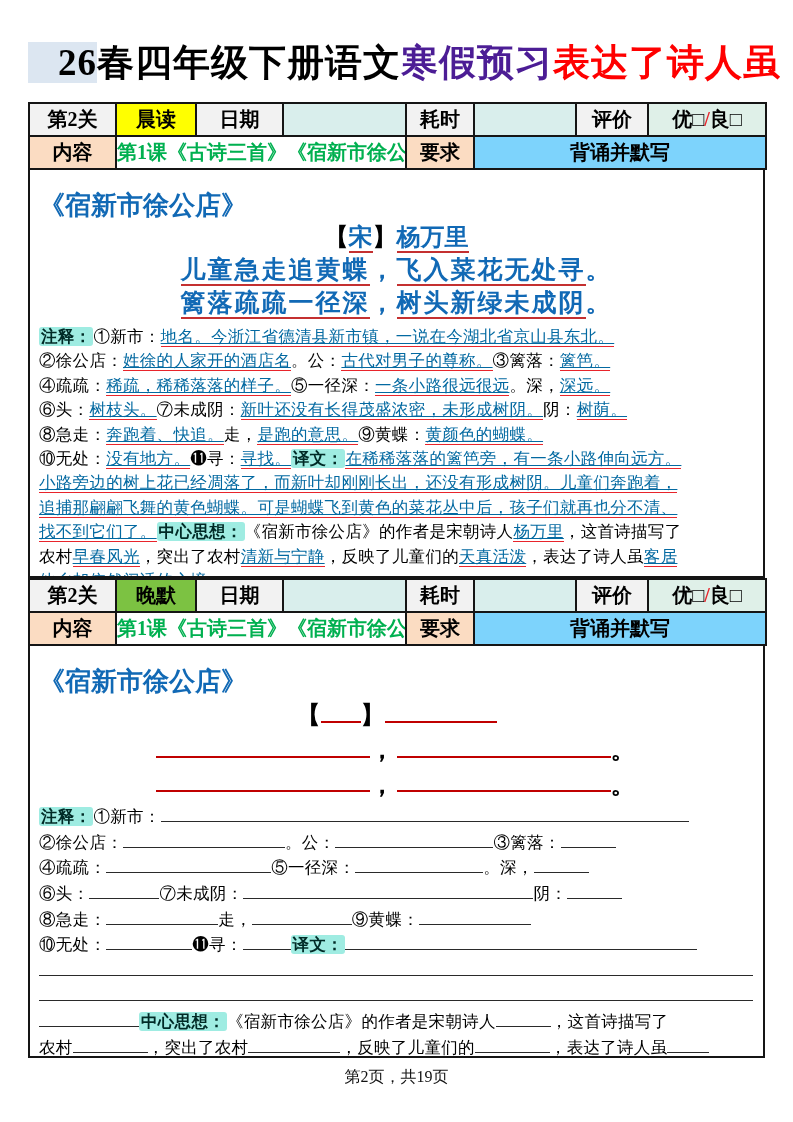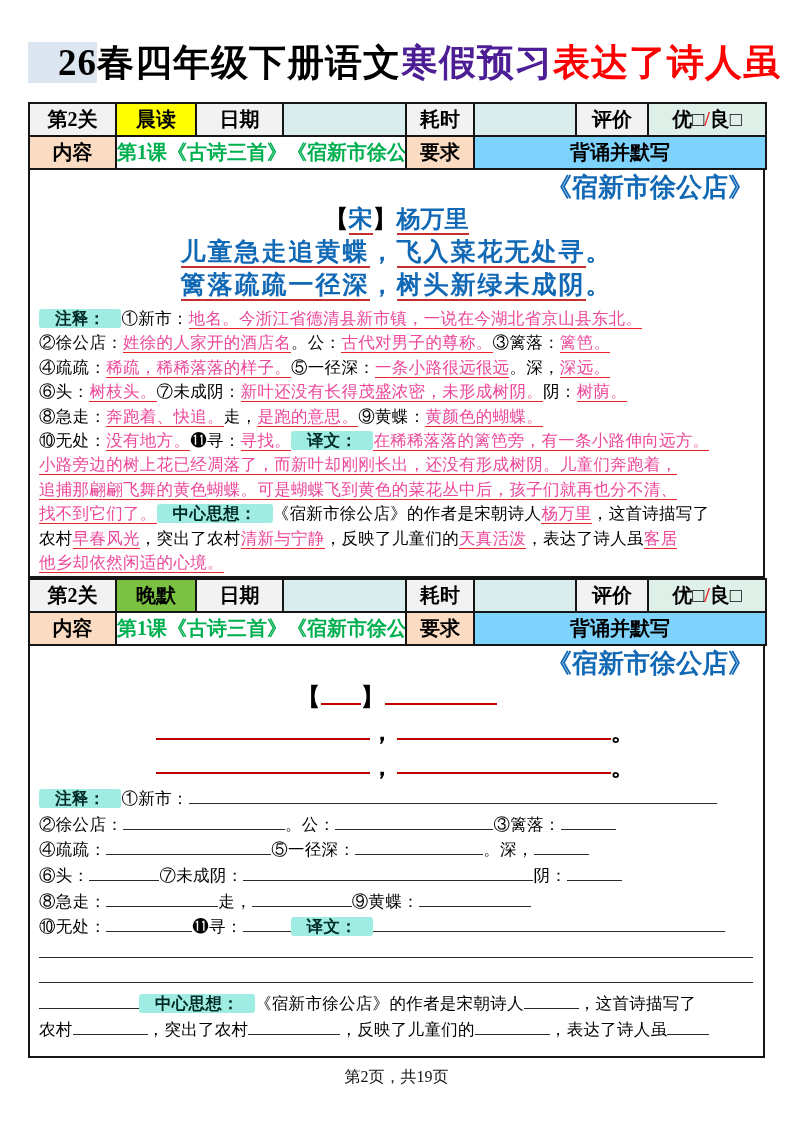--- a/index.html
+++ b/index.html
@@ -38,34 +38,34 @@
 
   
   .content-box {
     border:2px solid #151515; border-top:none;
     box-sizing:border-box; padding:3px 9px 0 9px; overflow:hidden;
   }
   .section-0 .content-box { height:408px; }
   .section-1 .content-box { height:412px; }
 
   .poem-title {
-    text-align:right; font-size:26px; font-weight:bold;
-    color:#1169b5; margin-top:0; line-height:30px;
+    text-align:left; font-size:26px; font-weight:bold;
+    color:#1169b5; margin-top:18px; line-height:30px;
   }
   .poem-author { text-align:center; font-size:24px; font-weight:bold; line-height:30px; margin-top:1px; }
   .poem-line   { text-align:center; font-size:25px; font-weight:bold; line-height:31px; margin-top:2px; letter-spacing:2px; }
 
   .seg-k  { color:#000; }
   .seg-kb { color:#000; font-weight:bold; }
   .seg-b  { color:#1169b5; border-bottom:2px solid #c43030; padding-bottom:1px; }
   .seg-bp { color:#1169b5; }
-  .seg-r  { color:#ec4899; border-bottom:1.6px solid #e8242b; }
+  .seg-r  { color:#0369a1; border-bottom:1.6px solid #e8242b;text-decoration:underline; }
   .seg-hl {
     color:#002a26; background:#9fece2; font-weight:bold;
-    padding:0 16px; border-radius:3px;
+    padding:0 2px; border-radius:3px;
   }
 
   .notes { font-size:16.5px; line-height:24.4px; margin-top:7px; letter-spacing:0.3px; }
   .section-1 .notes { line-height:25.6px; margin-top:5px; }
 
   .blank { display:inline-block; height:0.95em; vertical-align:baseline; }
   .blank-red { border-bottom:2px solid #c00000; }
   .blank-k   { border-bottom:1.6px solid #2a2a2a; }
 
   .footer { text-align:center; font-size:16px; margin-top:9px; color:#111; }

